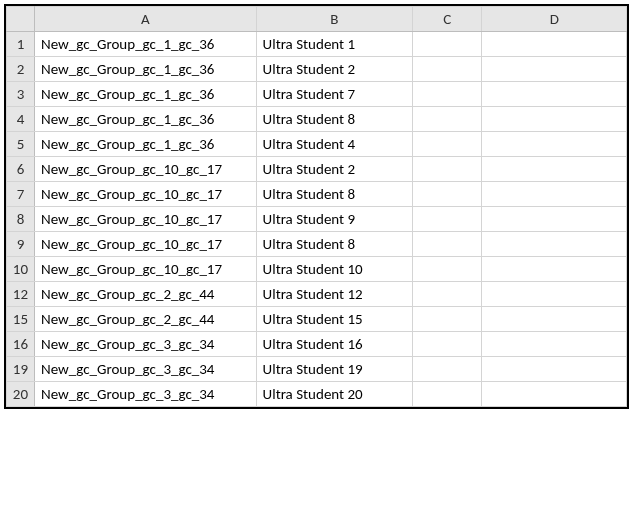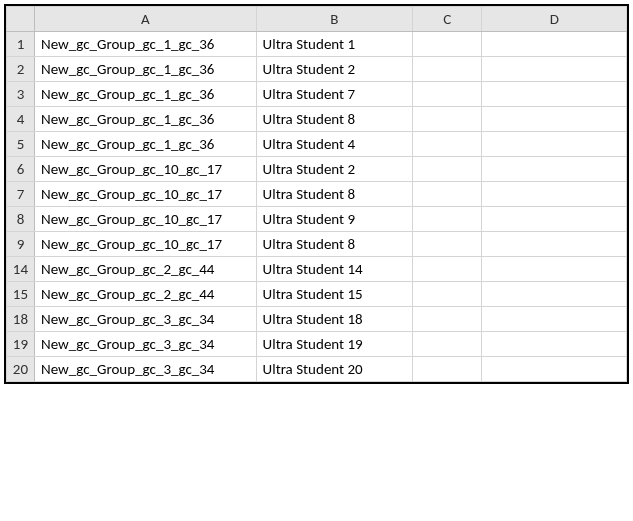--- a/index.html
+++ b/index.html
@@ -142,37 +142,44 @@
           <td class="cell"></td>
         </tr>
         <tr>
           <th class="row-header">9</th>
           <td class="cell">New_gc_Group_gc_10_gc_17</td>
           <td class="cell">Ultra Student 8</td>
           <td class="cell"></td>
           <td class="cell"></td>
         </tr>
         <tr>
-          <th class="row-header">14</th>
+          <th class="row-header">10</th>
+          <td class="cell">New_gc_Group_gc_10_gc_17</td>
+          <td class="cell">Ultra Student 10</td>
+          <td class="cell"></td>
+          <td class="cell"></td>
+        </tr>
+        <tr>
+          <th class="row-header">12</th>
           <td class="cell">New_gc_Group_gc_2_gc_44</td>
-          <td class="cell">Ultra Student 14</td>
+          <td class="cell">Ultra Student 12</td>
           <td class="cell"></td>
           <td class="cell"></td>
         </tr>
         <tr>
           <th class="row-header">15</th>
           <td class="cell">New_gc_Group_gc_2_gc_44</td>
           <td class="cell">Ultra Student 15</td>
           <td class="cell"></td>
           <td class="cell"></td>
         </tr>
         <tr>
-          <th class="row-header">18</th>
+          <th class="row-header">16</th>
           <td class="cell">New_gc_Group_gc_3_gc_34</td>
-          <td class="cell">Ultra Student 18</td>
+          <td class="cell">Ultra Student 16</td>
           <td class="cell"></td>
           <td class="cell"></td>
         </tr>
         <tr>
           <th class="row-header">19</th>
           <td class="cell">New_gc_Group_gc_3_gc_34</td>
           <td class="cell">Ultra Student 19</td>
           <td class="cell"></td>
           <td class="cell"></td>
         </tr>

